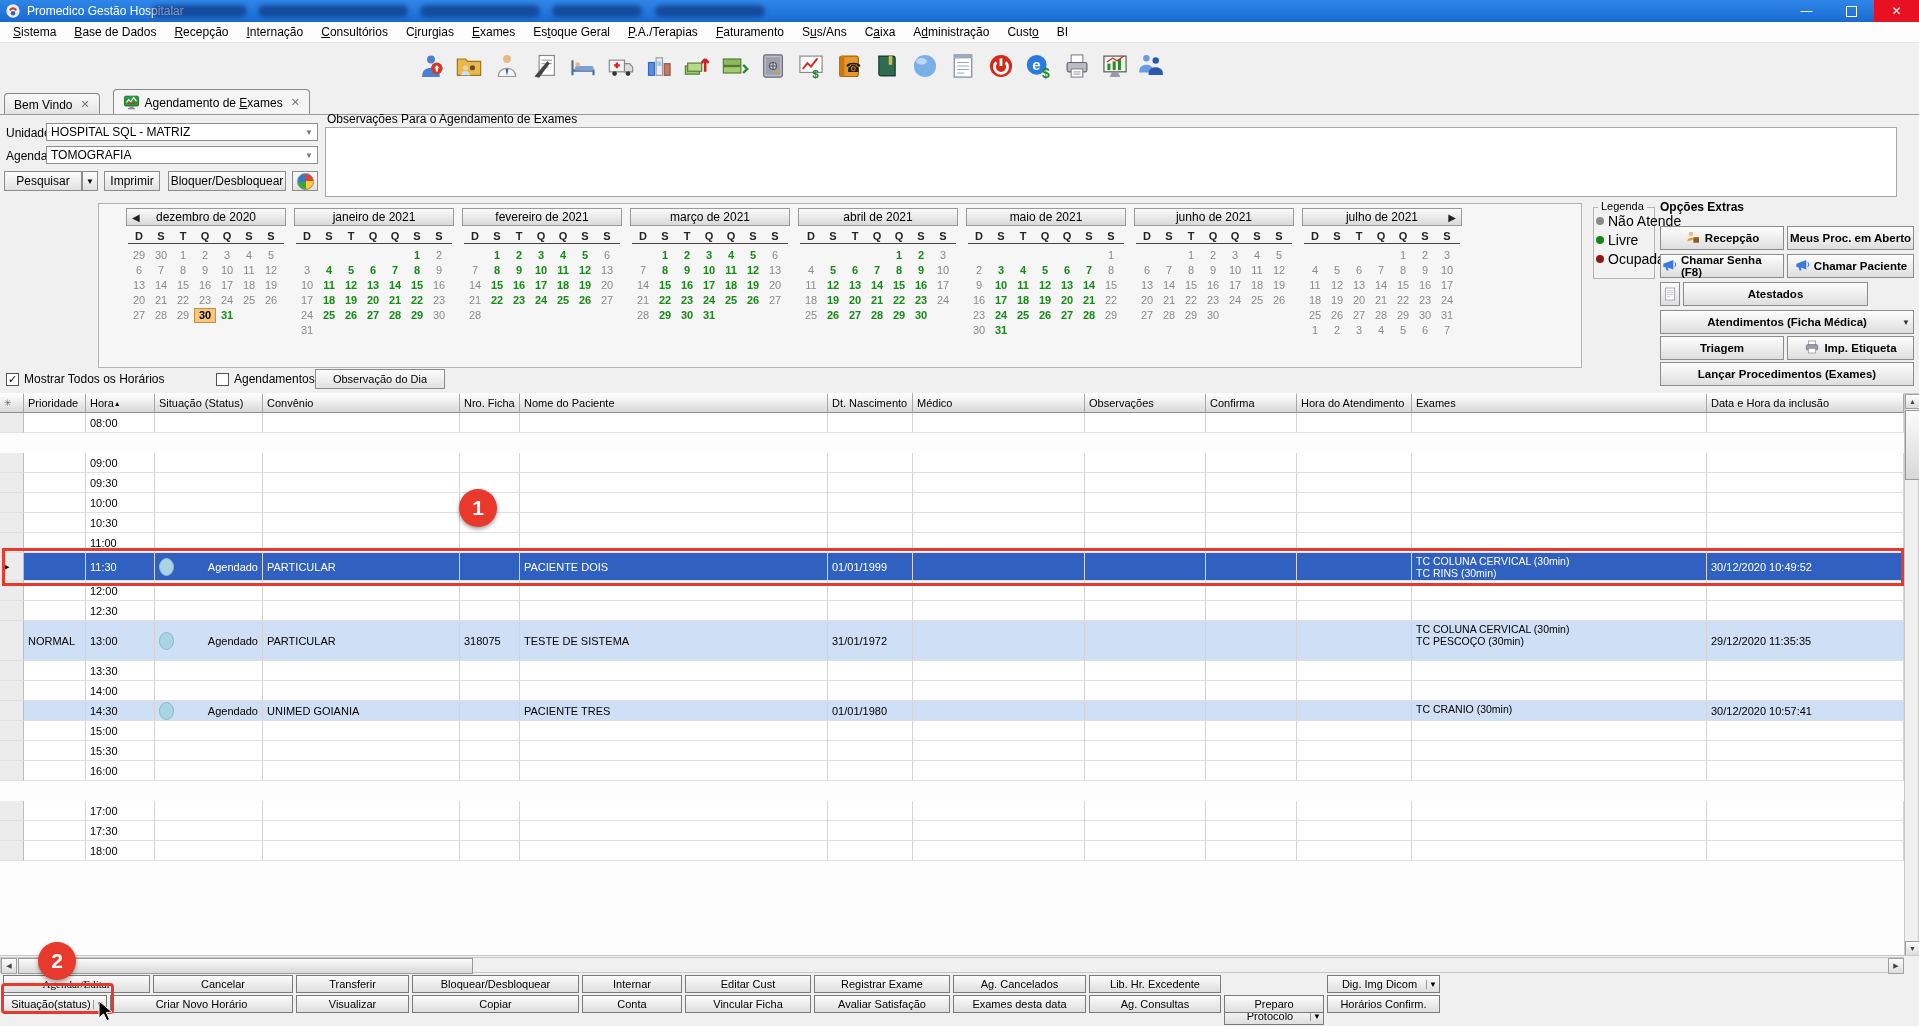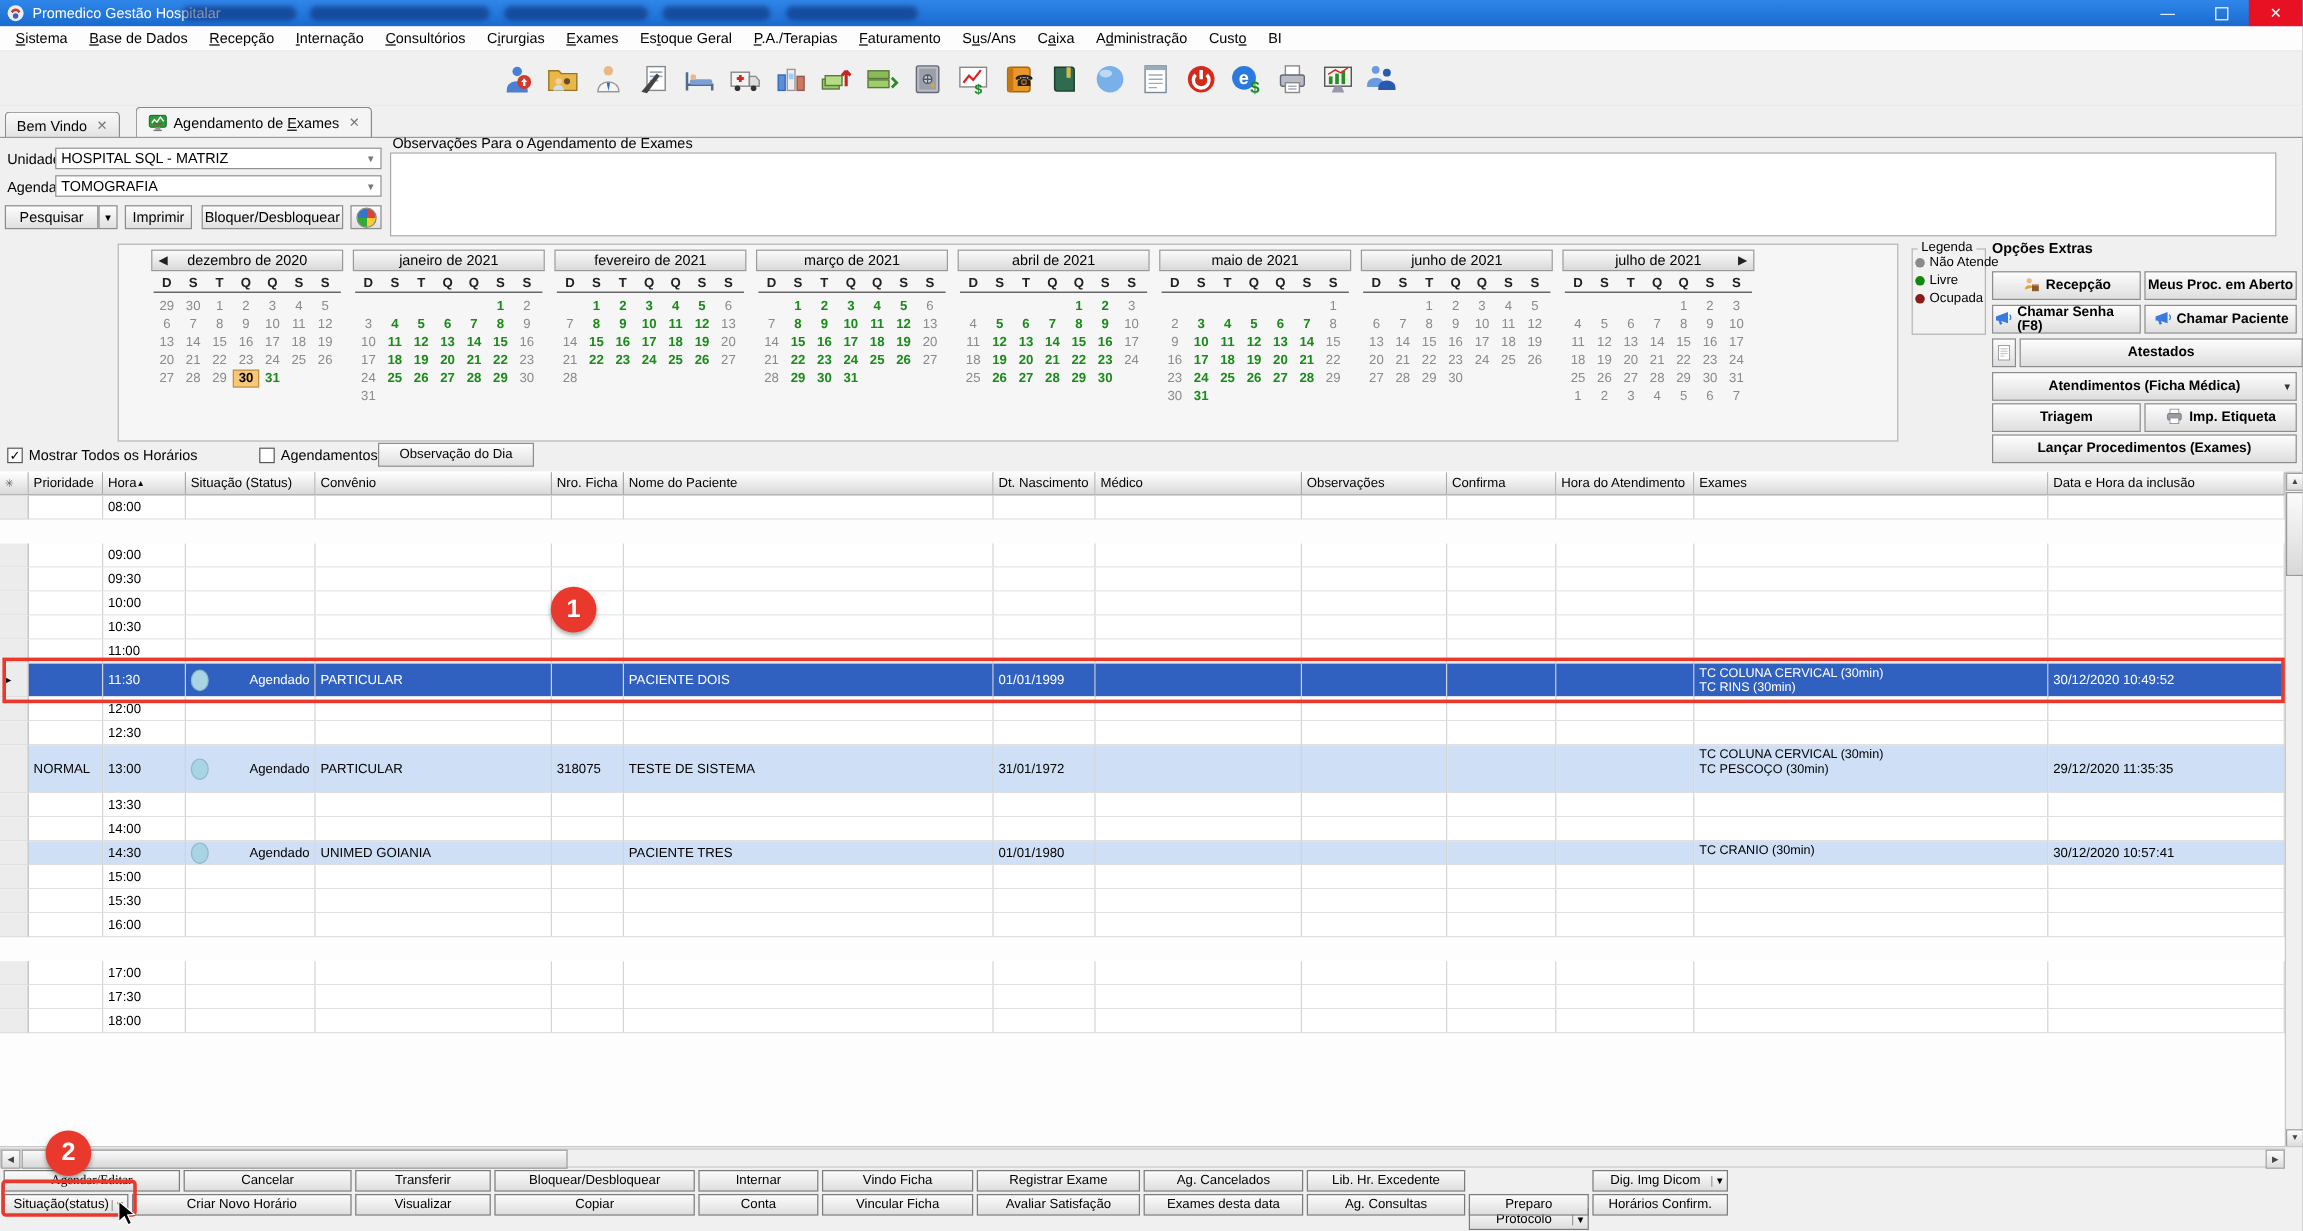--- a/index.html
+++ b/index.html
@@ -44,21 +44,21 @@
   .mhead .nav.prev{left:5px;} .mhead .nav.next{right:5px;}
   .wdrow{position:absolute;left:5px;top:22px;width:156px;display:flex;border-bottom:1px solid #444;padding-bottom:1px;}
   .wd{width:22px;text-align:center;font-weight:bold;font-size:11px;color:#222;}
   .wkrow{position:absolute;left:5px;display:flex;}
   .day{width:22px;height:15px;text-align:center;font-size:11px;line-height:15px;color:#8a8a8a;}
   .day.g{color:#1a8a1a;font-weight:bold;}
   .day.s{color:#000;font-weight:bold;background:#f8c878;border:1px solid #c09040;box-sizing:border-box;line-height:13px;}
   
   .groupbox{border:1px solid #b4b4b4;background:#f2f2f2;box-sizing:border-box;}
   .gbtitle{position:absolute;top:-8px;left:4px;background:#f0f0f0;padding:0 3px;font-size:11px;}
-  .legitem{display:flex;align-items:center;gap:4px;font-size:11px;margin:3px 2px;}
+  .legitem{display:flex;align-items:center;gap:4px;font-size:14px;margin:3px 2px;}
   .legdot{width:8px;height:8px;border-radius:50%;flex:0 0 8px;}
   #extras-title{font-weight:bold;font-size:12px;}
   .xbtn{position:absolute;height:24px;background:linear-gradient(#fdfdfd,#dedede);border:1px solid #8c8c8c;box-sizing:border-box;display:flex;align-items:center;justify-content:center;font-weight:bold;font-size:11.5px;gap:4px;}
   .xbtn svg{width:16px;height:16px;flex:0 0 16px;}
   .xbtn .dd{position:absolute;right:3px;font-size:8px;color:#333;}
   
   .cb{width:13px;height:13px;background:#fff;border:1px solid #555;display:inline-flex;align-items:center;justify-content:center;font-size:11px;font-weight:bold;box-sizing:border-box;}
   #daystatus{color:#e40000;font-weight:bold;font-size:12.5px;white-space:nowrap;letter-spacing:-0.2px;}
   
   #grid{left:0;top:393px;width:1919px;height:562px;background:#fdfdfd;}
@@ -860,21 +860,21 @@
               <path d="M20.5 8c2 1.6 2 5 0 6.5" stroke="#3a7ae0" stroke-width="1.6" fill="none"></path>
             </svg></span>
           <span>Chamar Paciente</span>
         </div>
         <div class="xbtn" style="left: 0px; top: 68px; width: 20px;">
           <span style="width:16px;height:16px"><svg viewBox="0 0 24 24">
               <rect x="5" y="3" width="14" height="18" fill="#fff" stroke="#889"></rect>
               <path d="M7.5 7h9M7.5 10h9M7.5 13h9M7.5 16h5" stroke="#aab"></path>
             </svg></span>
         </div>
-        <div class="xbtn" style="left: 23px; top: 68px; width: 236px;">
+        <div class="xbtn" style="left: 23px; top: 68px; width: 185px;">
           <span>Atestados</span>
         </div>
         <div class="xbtn" style="left: 0px; top: 96px; width: 254px;">
           <span>Atendimentos (Ficha Médica)</span>
           <span class="dd">▼</span>
         </div>
         <div class="xbtn" style="left: 0px; top: 122px; width: 124px;">
           <span>Triagem</span>
         </div>
         <div class="xbtn" style="left: 127px; top: 122px; width: 127px;">
@@ -1259,21 +1259,21 @@
         <div class="fbtn" style="left: 296px; width: 113px;">
           <span style="">Transferir</span>
         </div>
         <div class="fbtn" style="left: 412px; width: 167px;">
           <span style="">Bloquear/Desbloquear</span>
         </div>
         <div class="fbtn" style="left: 582px; width: 100px;">
           <span style="">Internar</span>
         </div>
         <div class="fbtn" style="left: 685px; width: 126px;">
-          <span style="">Vindo Ficha</span>
+          <span style="">Editar Cust</span>
         </div>
         <div class="fbtn" style="left: 814px; width: 136px;">
           <span style="">Registrar Exame</span>
         </div>
         <div class="fbtn" style="left: 953px; width: 133px;">
           <span style="">Ag. Cancelados</span>
         </div>
         <div class="fbtn" style="left: 1089px; width: 132px;">
           <span style="">Lib. Hr. Excedente</span>
         </div>

